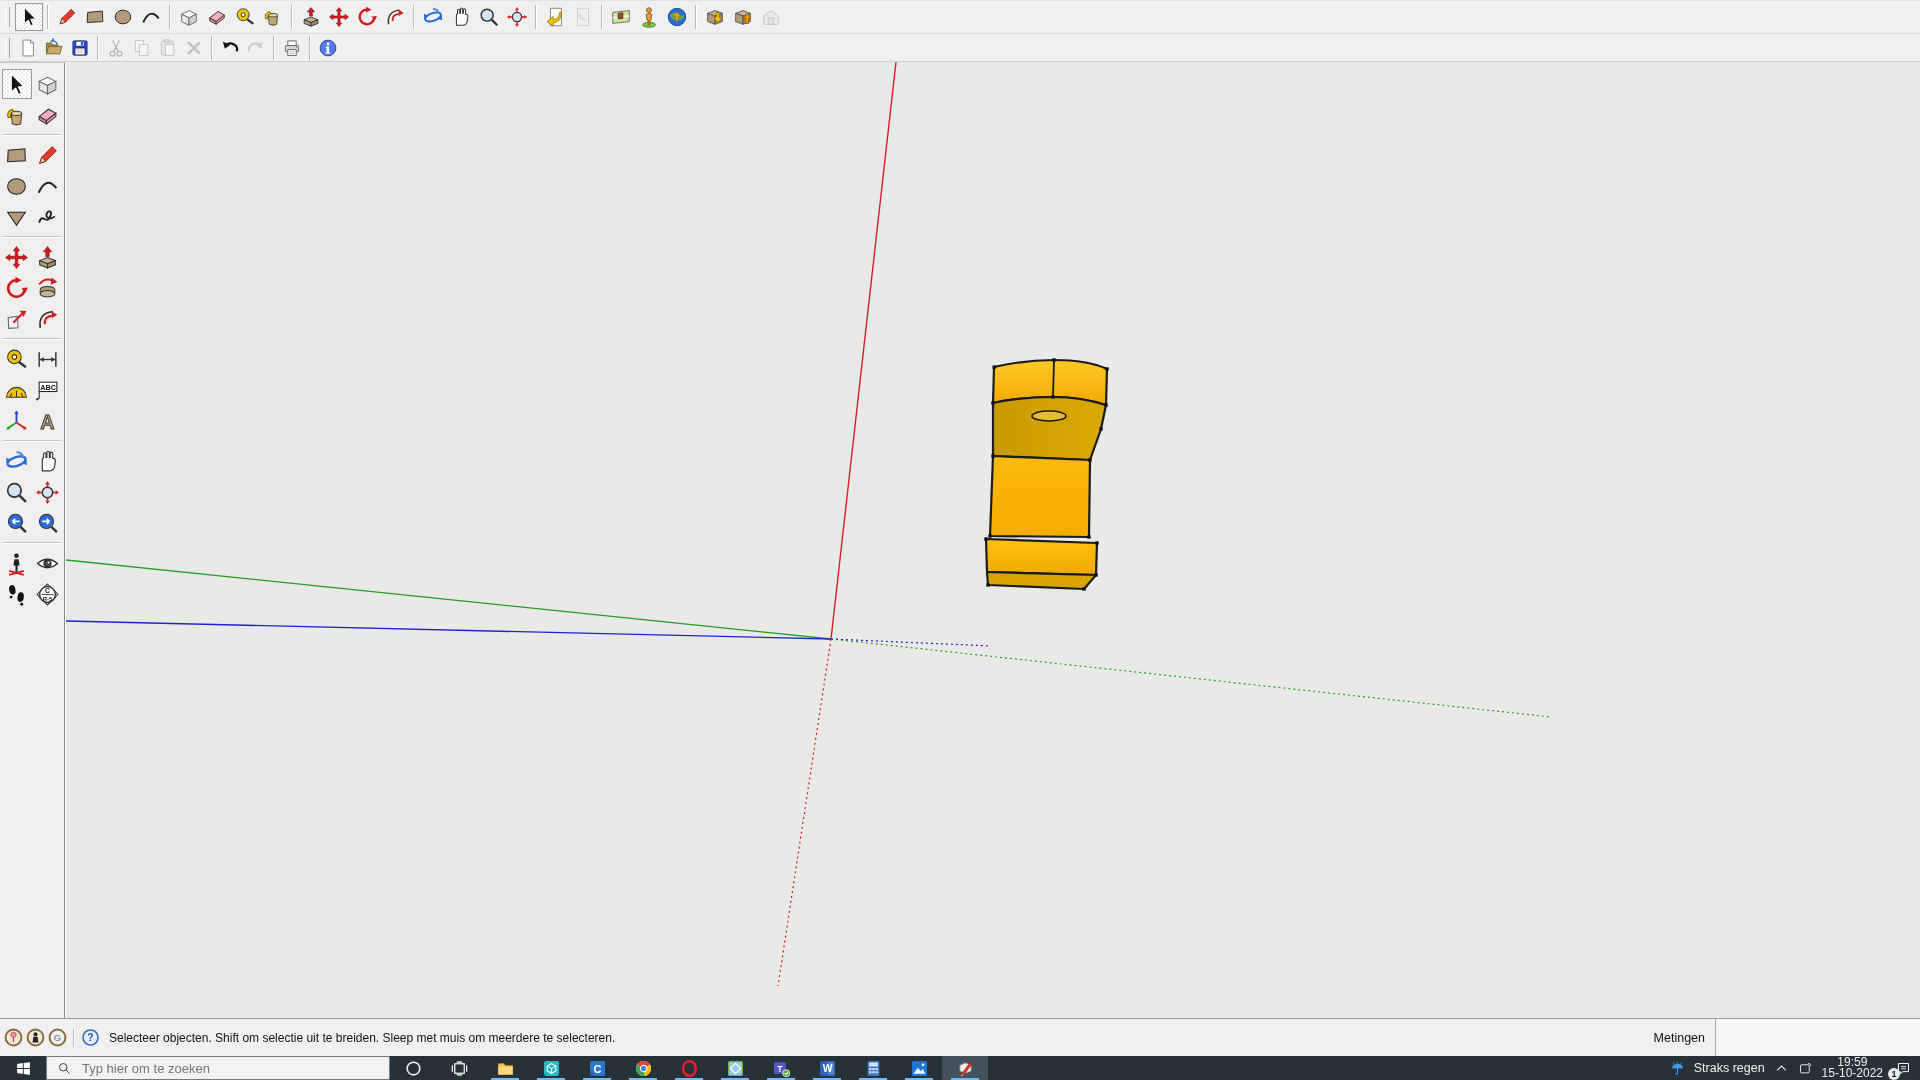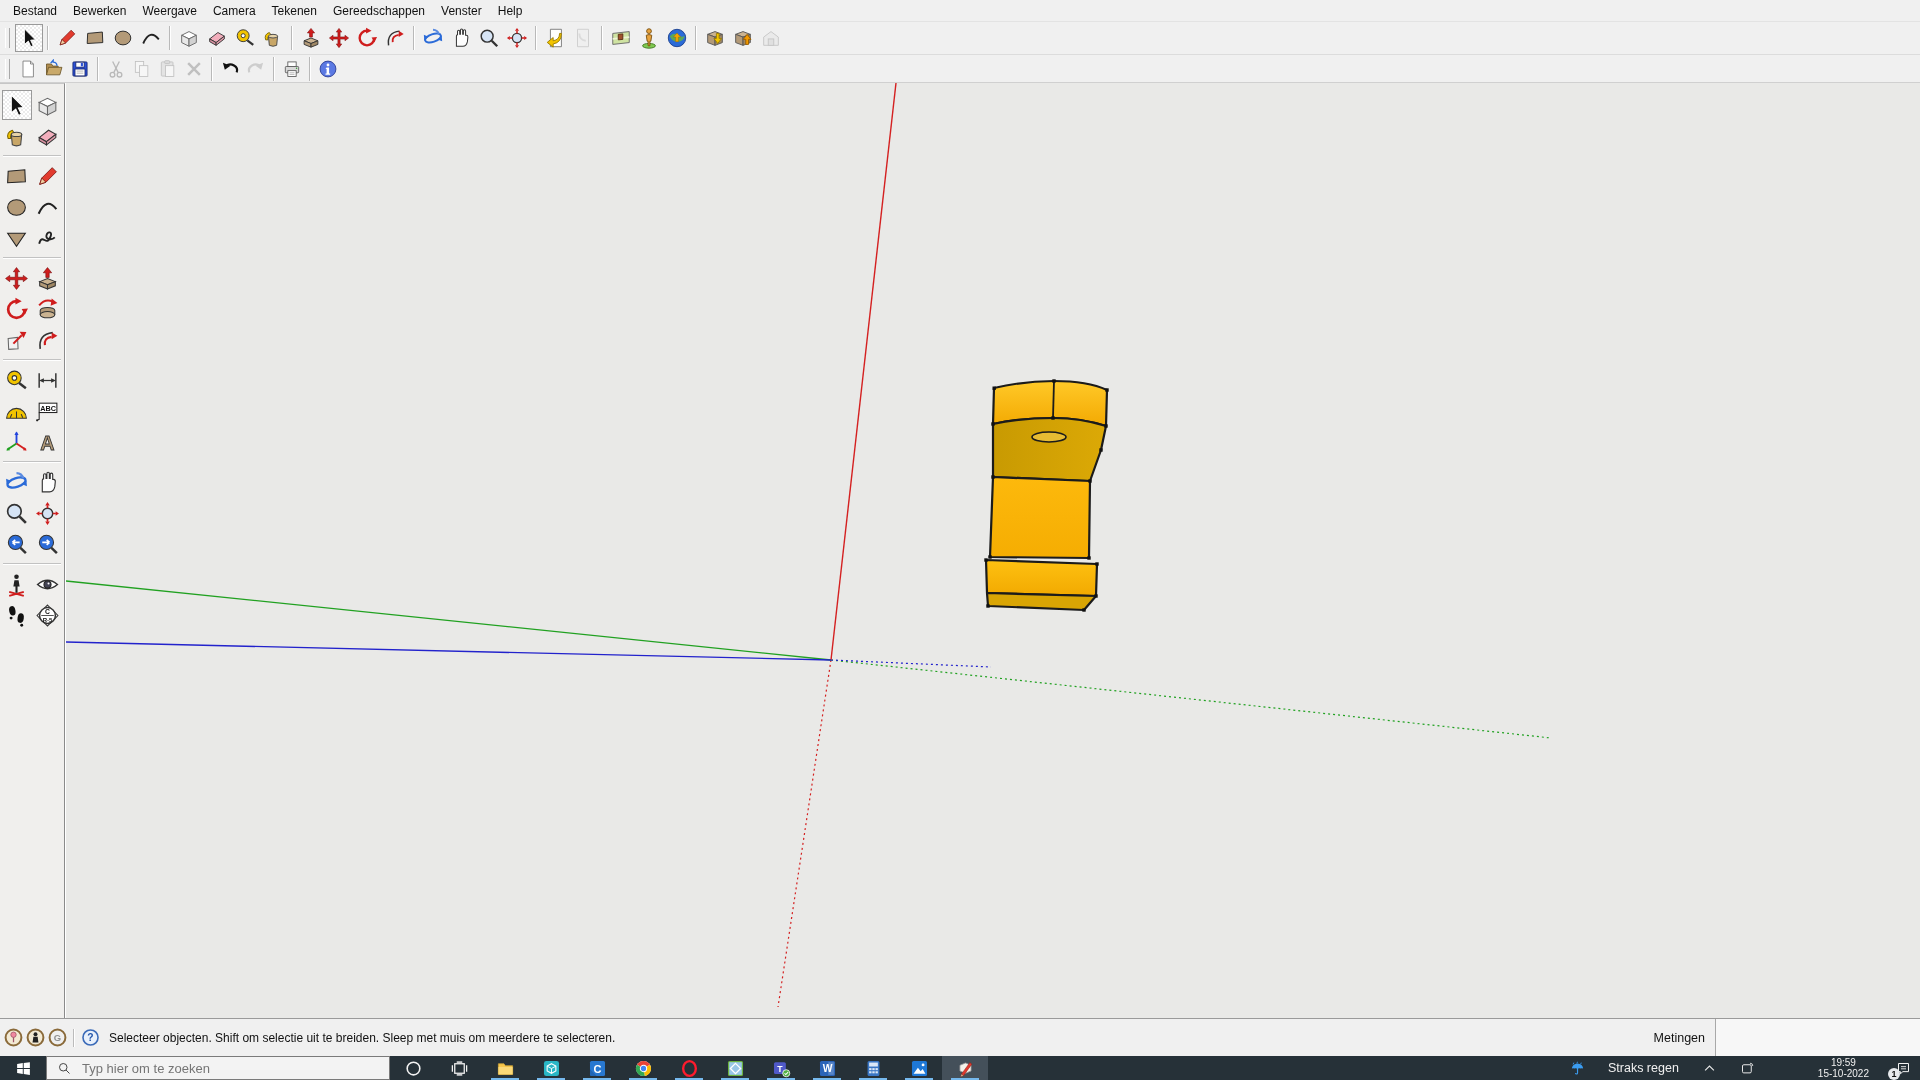--- a/index.html
+++ b/index.html
@@ -56,24 +56,24 @@
   .taskbar{height:24px;background:#263138;display:flex;align-items:stretch;color:#f0f0f0;}
   .startbtn{width:46px;display:flex;align-items:center;justify-content:center;}
   .startbtn svg{width:17px;height:17px;}
   .searchbox{width:344px;background:#f3f3f3;border:1px solid #7a7a7a;box-sizing:border-box;display:flex;align-items:center;color:#4a4a4a;}
   .searchbox svg{width:15px;height:15px;margin:0 8px 0 10px;}
   .searchbox input{border:0;outline:0;background:transparent;font-size:13px;font-family:"Liberation Sans",sans-serif;color:#7f1d1d;width:250px;}
   .tbapp{width:46px;display:flex;align-items:center;justify-content:center;position:relative;}
   .tbapp svg{width:19px;height:19px;}
   .tbapp.run::after{content:"";position:absolute;left:9px;right:9px;bottom:0;height:2px;background:#76b9ed;}
   .tbapp.active{background:#44505a;}
-  .tray{margin-left:auto;display:flex;align-items:center;gap:23px;padding-right:6px;}
+  .tray{margin-left:auto;display:flex;align-items:center;gap:9px;padding-right:6px;}
   .tray .wtxt{font-size:12.5px;}
   .tray svg{width:15px;height:15px;}
-  .clock{display:flex;flex-direction:column;align-items:center;justify-content:center;font-size:10px;line-height:11px;text-align:center;margin-left:40px;}
+  .clock{display:flex;flex-direction:column;align-items:center;justify-content:center;font-size:12px;line-height:11px;text-align:center;}
   .notif{position:relative;width:22px;height:22px;display:flex;align-items:center;justify-content:center;}
   .badge{position:absolute;left:-4px;bottom:-1px;width:12px;height:12px;border-radius:50%;background:#e8eaed;color:#111;
          font-size:9px;font-weight:bold;display:flex;align-items:center;justify-content:center;}
 </style>
 </head>
 <body>
 
 <svg width="0" height="0" style="position:absolute" aria-hidden="true">
 <defs>
   <symbol id="sy-select" viewBox="0 0 24 24">
@@ -430,30 +430,20 @@
   <symbol id="sy-help" viewBox="0 0 24 24">
         <circle cx="12" cy="12" r="9.5" fill="#e8f0fb" stroke="#3a6ab8" stroke-width="2"></circle>
         <text class="gl" x="12" y="16.5" font-size="13" font-weight="bold" text-anchor="middle" fill="#2255aa">?</text>
       </symbol>
 </defs>
 </svg>
 
 <div class="col">
 
 
-  <div class="menubar" id="menubar">
-      <div class="mitem">Bestand</div>
-      <div class="mitem">Bewerken</div>
-      <div class="mitem">Weergave</div>
-      <div class="mitem">Camera</div>
-      <div class="mitem">Tekenen</div>
-      <div class="mitem">Gereedschappen</div>
-      <div class="mitem">Venster</div>
-      <div class="mitem">Help</div>
-    </div>
 
   <div class="toolbar tb1" id="toolbar-main">
       <div class="grip"></div>
       <div class="tbtn pressed">
         <svg>
           <use href="#sy-select"></use>
         </svg>
       </div>
       <div class="sep"></div>
       <div class="tbtn">

